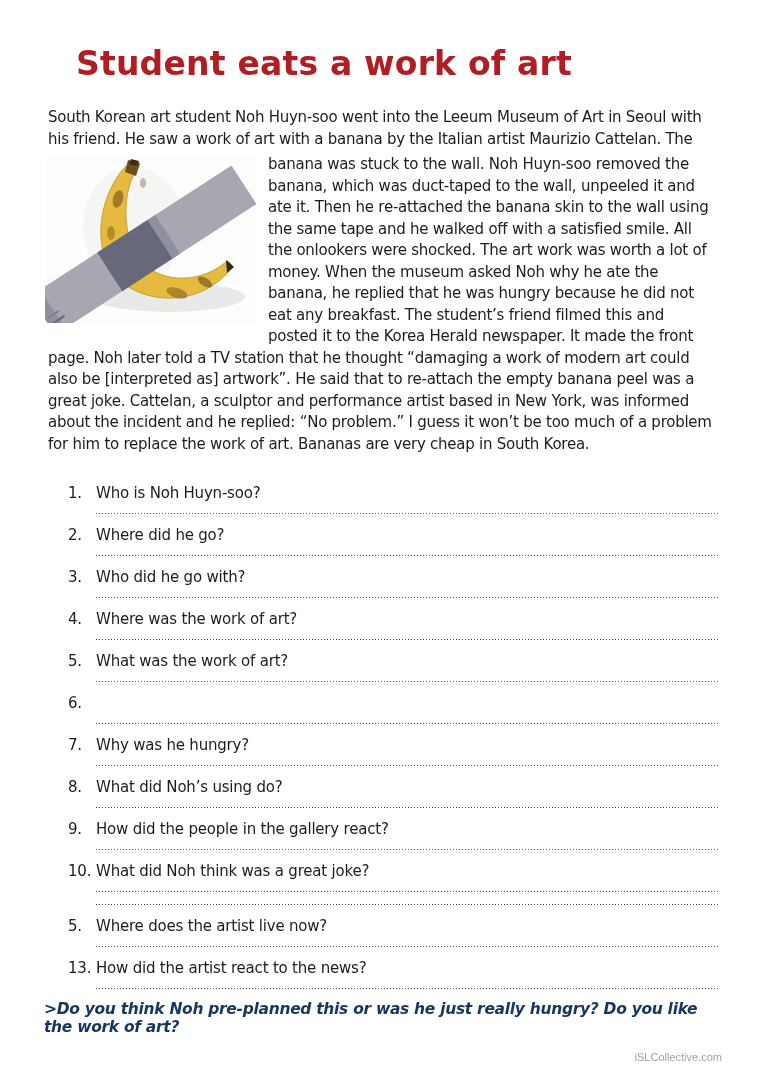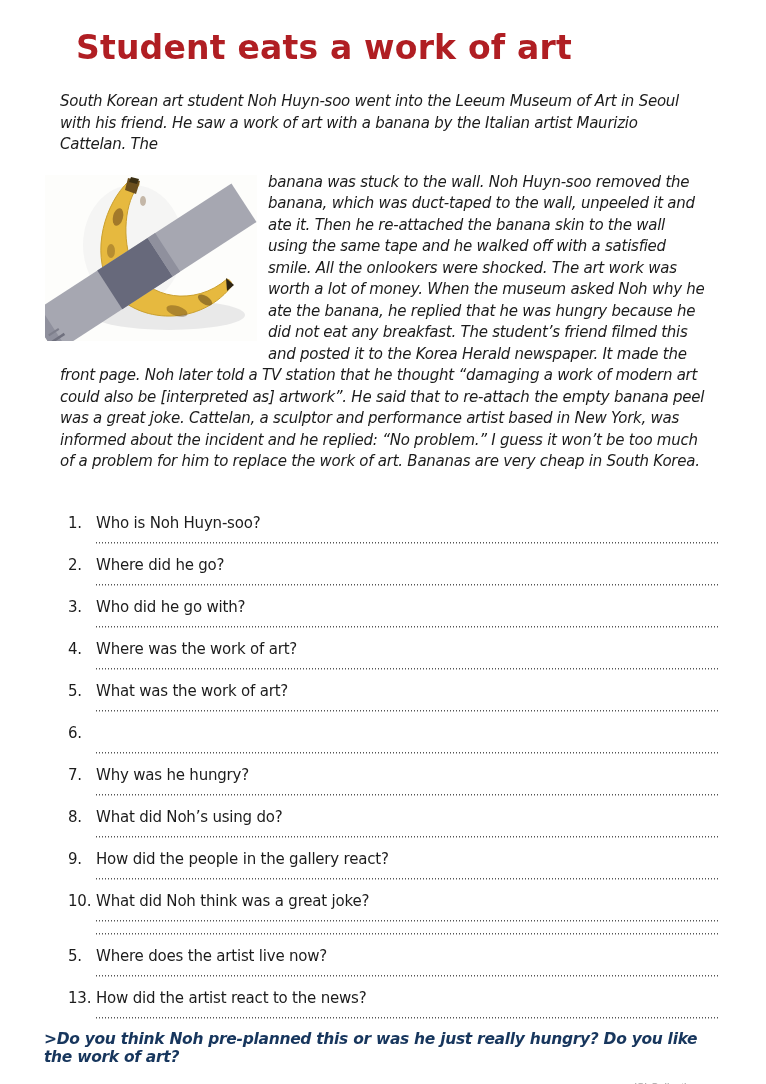--- a/index.html
+++ b/index.html
@@ -19,34 +19,34 @@
     color: var(--color-text);
     overflow: hidden;
   }
   .page {
     width: 766px;
     height: 1084px;
     padding: 28px 44px 0 44px;
     overflow: hidden;
   }
   .title {
-    margin: 0 0 24px 0;
+    margin: 16px 0 24px 0;
     text-align: center;
     padding-right: 118px;
     font-size: 33px;
     font-weight: bold;
     letter-spacing: 0.2px;
     color: var(--color-title);
   }
   .body-text {
     font-size: 15px;
     line-height: 21.5px;
     letter-spacing: -0.25px;
   }
-  .body-text p { margin: 16px; font-style: italic; }
+  .body-text p { margin: 4px; }
   .photo {
     float: left;
     width: 212px;
     height: 166px;
     margin: 3px 11px 15px 1px;
     background: #fdfdfb;
     box-shadow: inset 0 0 10px rgba(0,0,0,0.03);
   }
   .photo svg { display: block; width: 100%; height: 100%; }
   .clear { clear: both; }

